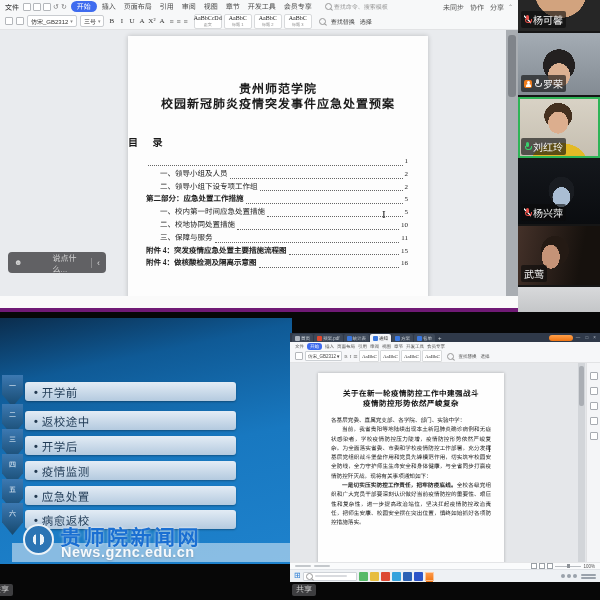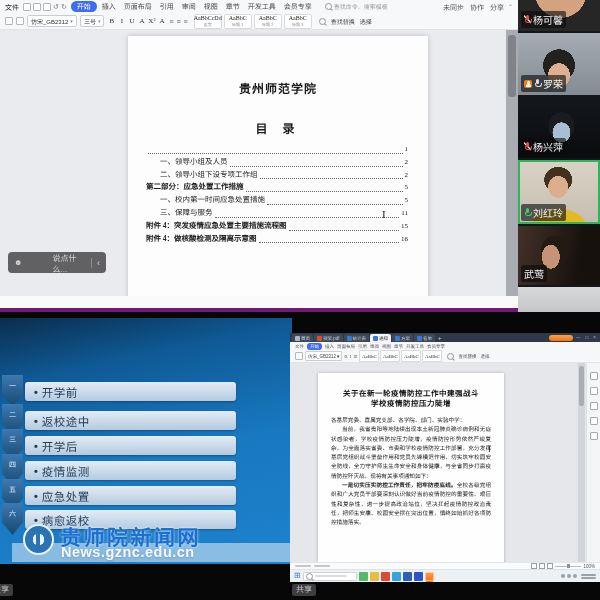--- a/index.html
+++ b/index.html
@@ -33,21 +33,21 @@
   .chips{display:flex;gap:2px;margin-left:3px}
   .chip{width:26px;height:13px;background:#fff;border:1px solid #d8dadc;border-radius:2px;display:flex;flex-direction:column;align-items:center;justify-content:center}
   .chip em{font-size:6px;line-height:7px;font-family:"Liberation Serif",serif;color:#222}
   .chip u{font-size:4px;color:#8a8a8a;line-height:5px}
   .rtools{display:flex;gap:5px;margin-left:4px;font-size:6px;color:#444;align-items:center}
 
   .canvas{position:absolute;left:0;top:30px;width:518px;height:266px;background:#e9ebee;overflow:hidden}
   .page{position:absolute;left:128px;top:6px;width:300px;height:290px;background:#fdfdfd;
         box-shadow:0 0 5px rgba(0,0,0,.2);font-family:"Liberation Serif",serif;color:#1b1b1b;box-sizing:border-box;padding-top:46px}
   .page h1{margin:0;text-align:center;font-size:12px;font-weight:700;line-height:15px;letter-spacing:1px}
-  .toc-head{margin:22px 0 6px;text-align:center;font-size:12px;font-weight:700;letter-spacing:6px}
+  .toc-head{margin:22px 0 6px;text-align:left;font-size:10px;font-weight:700;letter-spacing:6px}
   .toc{padding:0 20px 0 18px}
   .toc-row{display:flex;align-items:flex-end;font-size:7.5px;line-height:12.8px;font-weight:700;color:#222}
   .toc-row[data-level="1"]{padding-left:14px;font-weight:400}
   .toc-row .t{white-space:nowrap}
   .dots{flex:1;border-bottom:1px dotted #666;margin:0 2px 2px 2px;min-width:8px}
   .pg{font-size:7px;font-weight:400}
   .ibeam{position:absolute;color:#222;font-family:"Liberation Serif",serif}
   .ib1{left:382px;top:178px;font-size:11px}
   .vscroll{position:absolute;right:0;top:0;width:12px;height:266px;background:#a9adb2}
   .vscroll i{position:absolute;left:2px;right:2px;top:5px;height:62px;background:#80848a;border-radius:3px}
@@ -312,20 +312,21 @@
             <i class="s-ico"></i>
             <em>查找替换</em>
             <em>选择</em>
           </span>
         </div>
       </div>
 
       <div class="canvas">
         <div class="page">
           <h1>贵州师范学院</h1>
+          <h1>校园新冠肺炎疫情突发事件应急处置预案</h1>
           <div class="toc-head">目 录</div>
           <div class="toc">
 
               <div class="toc-row" data-level="0">
                 <span class="dots"></span>
                 <span class="pg">1</span>
               </div>
 
               <div class="toc-row" data-level="1">
                 <span class="t">一、领导小组及人员</span>
@@ -345,20 +346,25 @@
                 <span class="dots"></span>
                 <span class="pg">5</span>
               </div>
 
               <div class="toc-row" data-level="1">
                 <span class="t">一、校内第一时间应急处置措施</span>
                 <span class="dots"></span>
                 <span class="pg">5</span>
               </div>
 
+              <div class="toc-row" data-level="1">
+                <span class="t">二、校地协同处置措施</span>
+                <span class="dots"></span>
+                <span class="pg">10</span>
+              </div>
 
               <div class="toc-row" data-level="1">
                 <span class="t">三、保障与服务</span>
                 <span class="dots"></span>
                 <span class="pg">11</span>
               </div>
 
 
               <div class="toc-row" data-level="0">
                 <span class="t">附件 4：突发疫情应急处置主要措施流程图</span>
@@ -402,33 +408,33 @@
         </div>
 
         <div class="vtile" data-look="glasses" data-active="false">
           <span class="ntag">
             <i class="hostb" data-host="true"></i>
             <i class="mic" data-mic="on"></i>
             <em>罗荣</em>
           </span>
         </div>
 
+        <div class="vtile" data-look="yellow" data-active="true">
+          <span class="ntag">
+
+            <i class="mic" data-mic="speaking"></i>
+            <em>刘红玲</em>
+          </span>
+        </div>
+
         <div class="vtile" data-look="dark" data-active="false">
           <span class="ntag">
 
             <i class="mic" data-mic="muted"></i>
             <em>杨兴萍</em>
-          </span>
-        </div>
-
-        <div class="vtile" data-look="yellow" data-active="true">
-          <span class="ntag">
-
-            <i class="mic" data-mic="speaking"></i>
-            <em>刘红玲</em>
           </span>
         </div>
 
         <div class="vtile" data-look="room" data-active="false">
           <span class="ntag">
 
             <em>武莺</em>
           </span>
         </div>
 
@@ -597,21 +603,21 @@
         <span class="t2tools">
           <i class="s-ico"></i>
           <em>查找替换</em>
           <em>选择</em>
         </span>
       </div>
 
       <div class="canvas2">
         <div class="page2">
           <h1>关于在新一轮疫情防控工作中建强战斗</h1>
-          <h1>学校疫情防控压力陡增</h1>
+          <h1>疫情防控形势依然严峻复杂</h1>
           <p class="salut">各基层党委、直属党支部、各学院、部门、实验中学：</p>
           <span>
             
           
               <p class="bp"><b></b><span>当前，我省贵阳等地陆续出现本土新冠肺炎确诊病例和无症状感染者，学校疫情防控压力陡增，疫情防控形势依然严峻复杂。为全面落实省委、市委和学校疫情防控工作部署，充分发挥基层党组织战斗堡垒作用和党员先锋模范作用，切实筑牢校园安全防线，全力守护师生生命安全和身体健康，与全省同步打赢疫情防控歼灭战，现将有关事项通知如下：</span></p>
             
               <p class="bp"><b>一是切实压实防控工作责任，把牢防疫底线。</b><span>全校各级党组织和广大党员干部要深刻认识做好当前疫情防控的重要性、艰巨性和复杂性，进一步提高政治站位，坚决扛起疫情防控政治责任，把师生安康、校园安全摆在突出位置，慎终如始抓好各项防控措施落实。</span></p>
             </span>
         </div>
         <em class="ibeam ib2">I</em>

